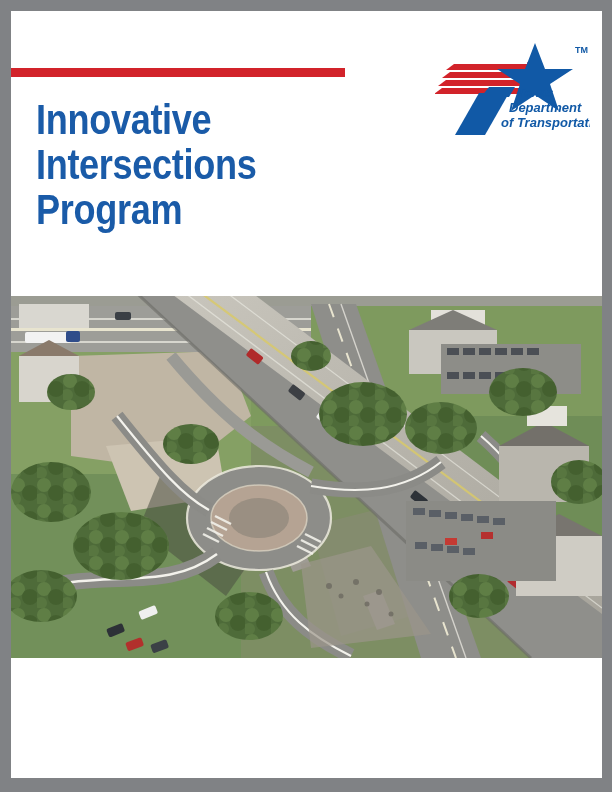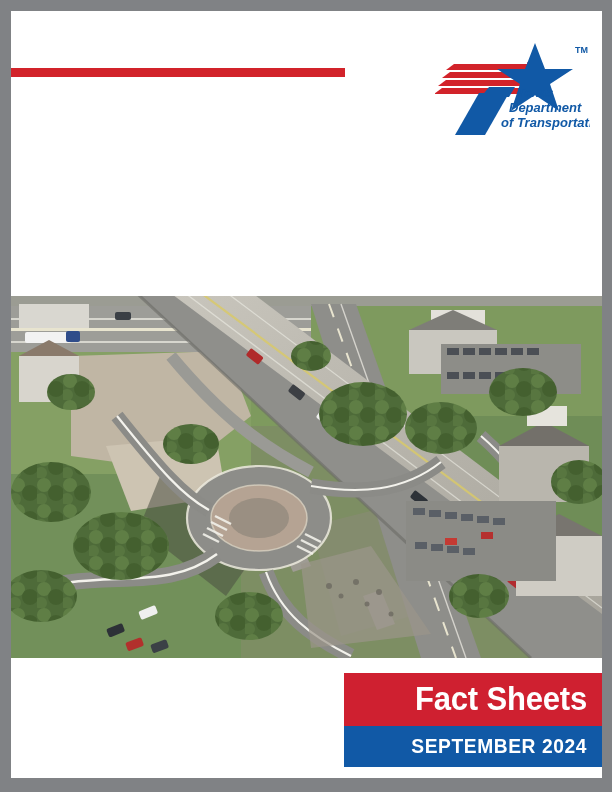--- a/index.html
+++ b/index.html
@@ -124,20 +124,25 @@
     transform-origin: right center;
   }
 </style>
 </head>
 <body>
 
 <div id="page">
 
   <div class="red-rule"></div>
 
+  <div class="title-block">
+    <div class="title-line">Innovative</div>
+    <div class="title-line">Intersections</div>
+    <div class="title-line">Program</div>
+  </div>
 
   <div class="logo">
     <svg width="155" height="105" viewBox="0 0 155 105" xmlns="http://www.w3.org/2000/svg">
 
       <g fill="#d2232a">
         <polygon points="19,33 100,33 92,39 11,39"></polygon>
         <polygon points="15,41 100,41 92,47 7,47"></polygon>
         <polygon points="11,49 100,49 92,55 3,55"></polygon>
         <polygon points="7,57 100,57 92,63 -1,63"></polygon>
       </g>
@@ -333,20 +338,14 @@
         <circle cx="318" cy="290" r="3"></circle>
           <circle cx="330" cy="300" r="2.5"></circle>
         <circle cx="345" cy="286" r="3"></circle>
           <circle cx="356" cy="308" r="2.5"></circle>
         <circle cx="368" cy="296" r="3"></circle>
           <circle cx="380" cy="318" r="2.5"></circle>
       </g>
     </svg>
   </div>
 
-  <div class="banner">
-    <div class="band-red"></div>
-    <div class="band-blue"></div>
-    <div class="band-red-label">Fact Sheets</div>
-    <div class="band-blue-label">SEPTEMBER  2024</div>
-  </div>
 
 </div>
 
 </body></html>

